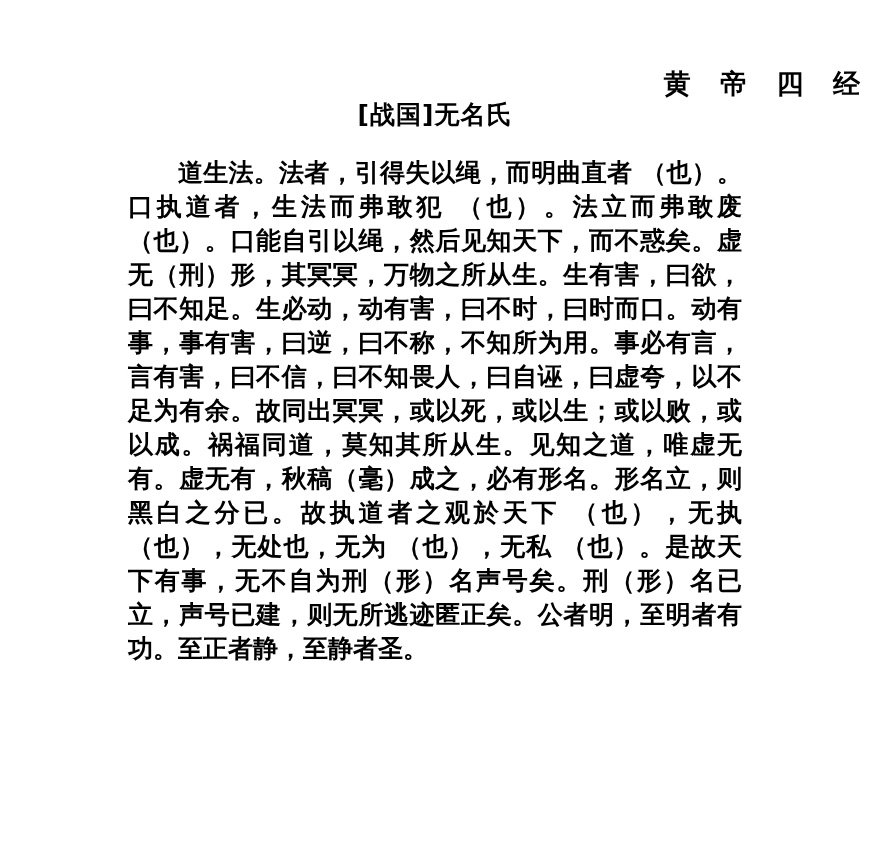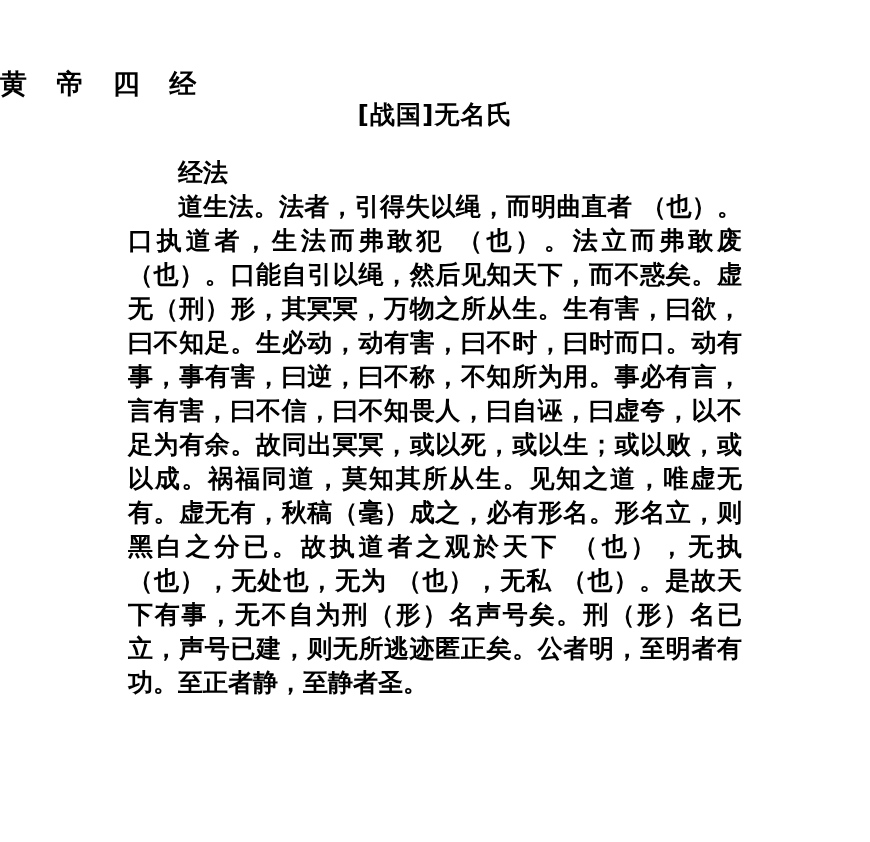--- a/index.html
+++ b/index.html
@@ -15,21 +15,21 @@
     overflow: hidden;
   }
   .page {
     position: relative;
     width: 870px;
     height: 842px;
     box-sizing: border-box;
     padding: 0;
   }
   .doc-title {
-    text-align: left;
+    text-align: right;
     font-size: 27px;
     font-weight: bold;
     letter-spacing: 10px;
     margin-top: 68px;
     line-height: 1.2;
   }
   .doc-author {
     text-align: center;
     font-size: 25px;
     font-weight: bold;
@@ -56,17 +56,16 @@
 </head>
 <body>
 
 <div class="page">
 
   <div class="doc-title">黄 帝 四 经</div>
 
   <div class="doc-author">[战国]无名氏</div>
 
   <div class="body-block">
-    <div class="section-heading">经法</div>
     <p class="para">道生法。法者，引得失以绳，而明曲直者 （也）。口执道者，生法而弗敢犯 （也）。法立而弗敢废 （也）。口能自引以绳，然后见知天下，而不惑矣。虚无（刑）形，其冥冥，万物之所从生。生有害，曰欲，曰不知足。生必动，动有害，曰不时，曰时而口。动有事，事有害，曰逆，曰不称，不知所为用。事必有言，言有害，曰不信，曰不知畏人，曰自诬，曰虚夸，以不足为有余。故同出冥冥，或以死，或以生；或以败，或以成。祸福同道，莫知其所从生。见知之道，唯虚无有。虚无有，秋稿（毫）成之，必有形名。形名立，则黑白之分已。故执道者之观於天下 （也），无执 （也），无处也，无为 （也），无私 （也）。是故天下有事，无不自为刑（形）名声号矣。刑（形）名已立，声号已建，则无所逃迹匿正矣。公者明，至明者有功。至正者静，至静者圣。</p>
   </div>
 
 </div>
 
 </body></html>

